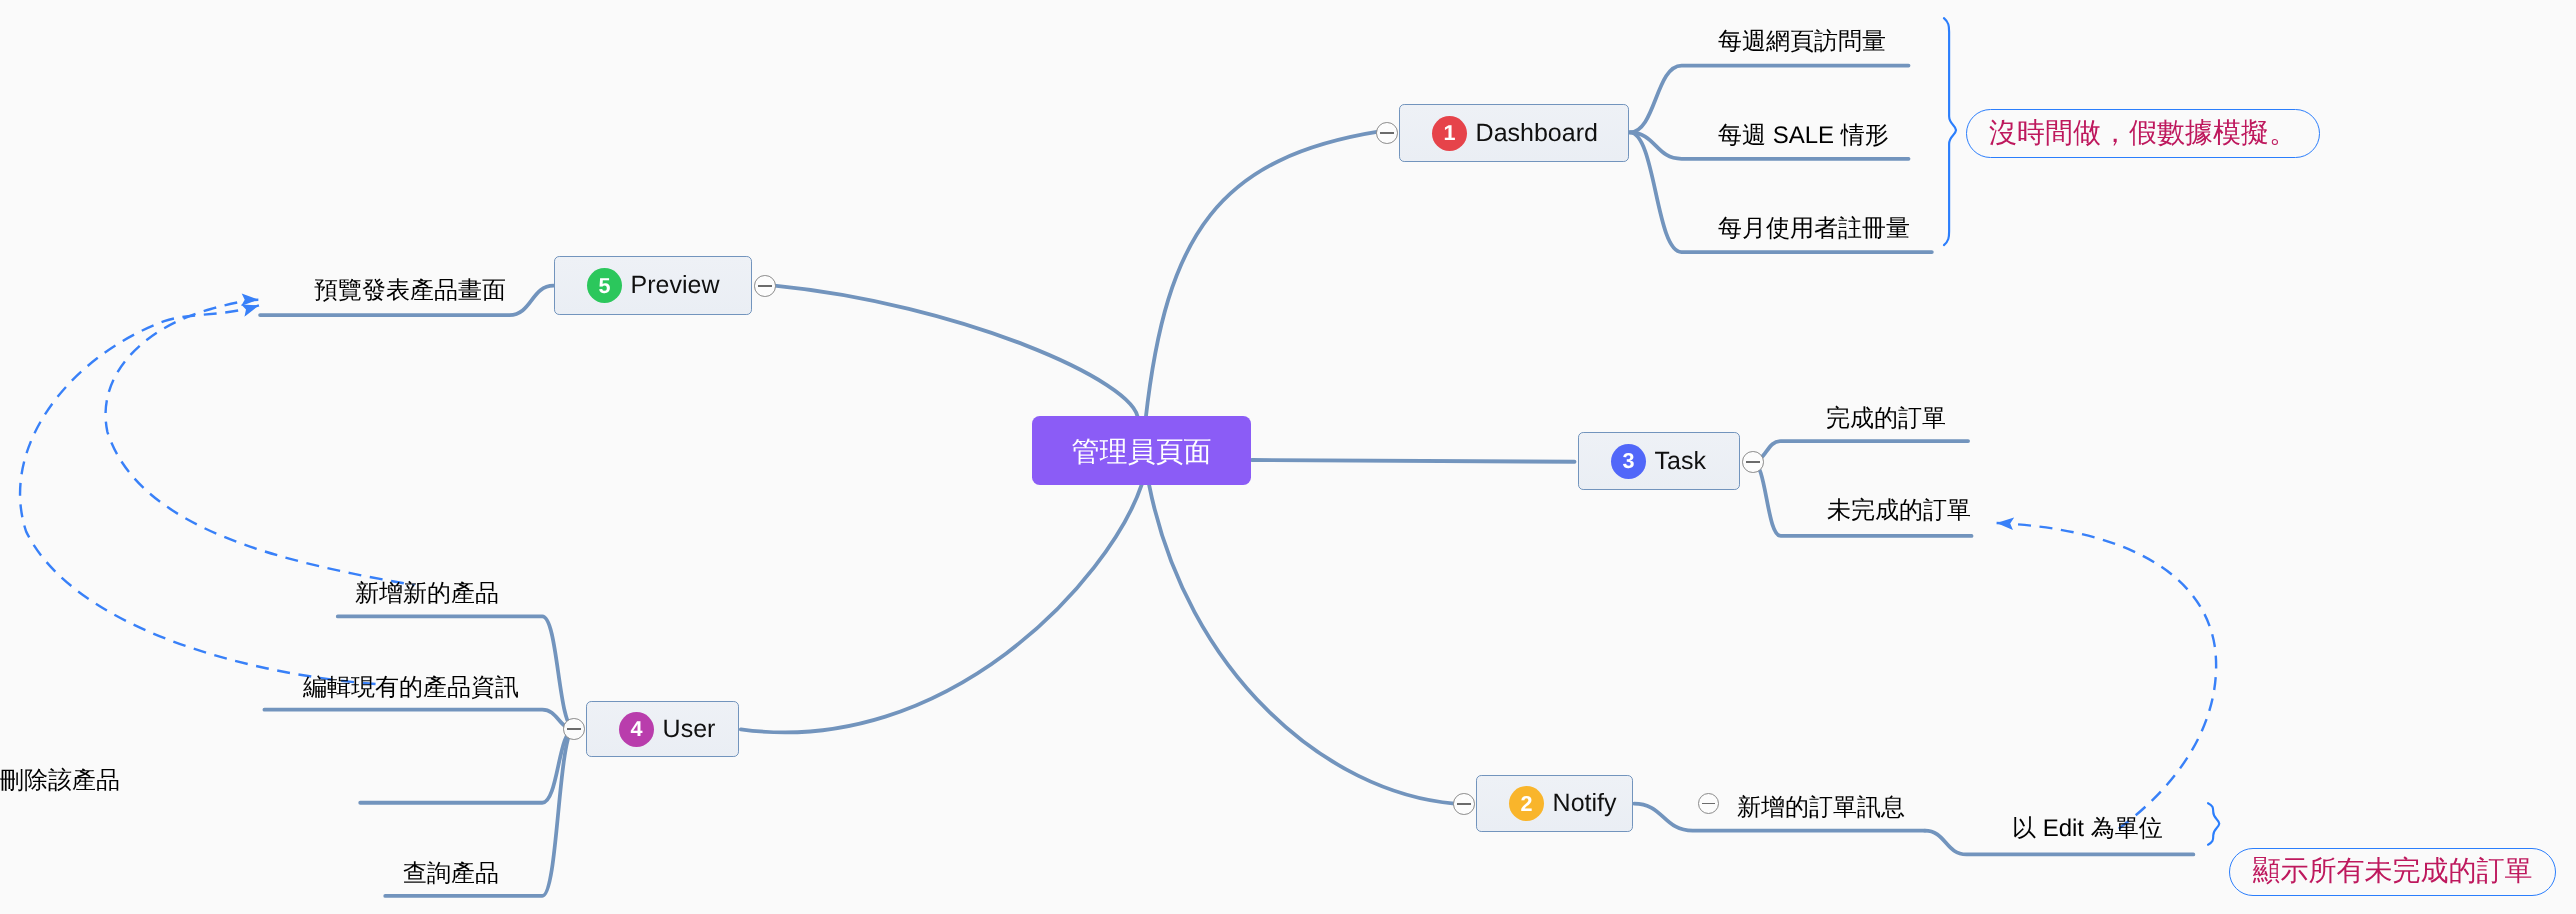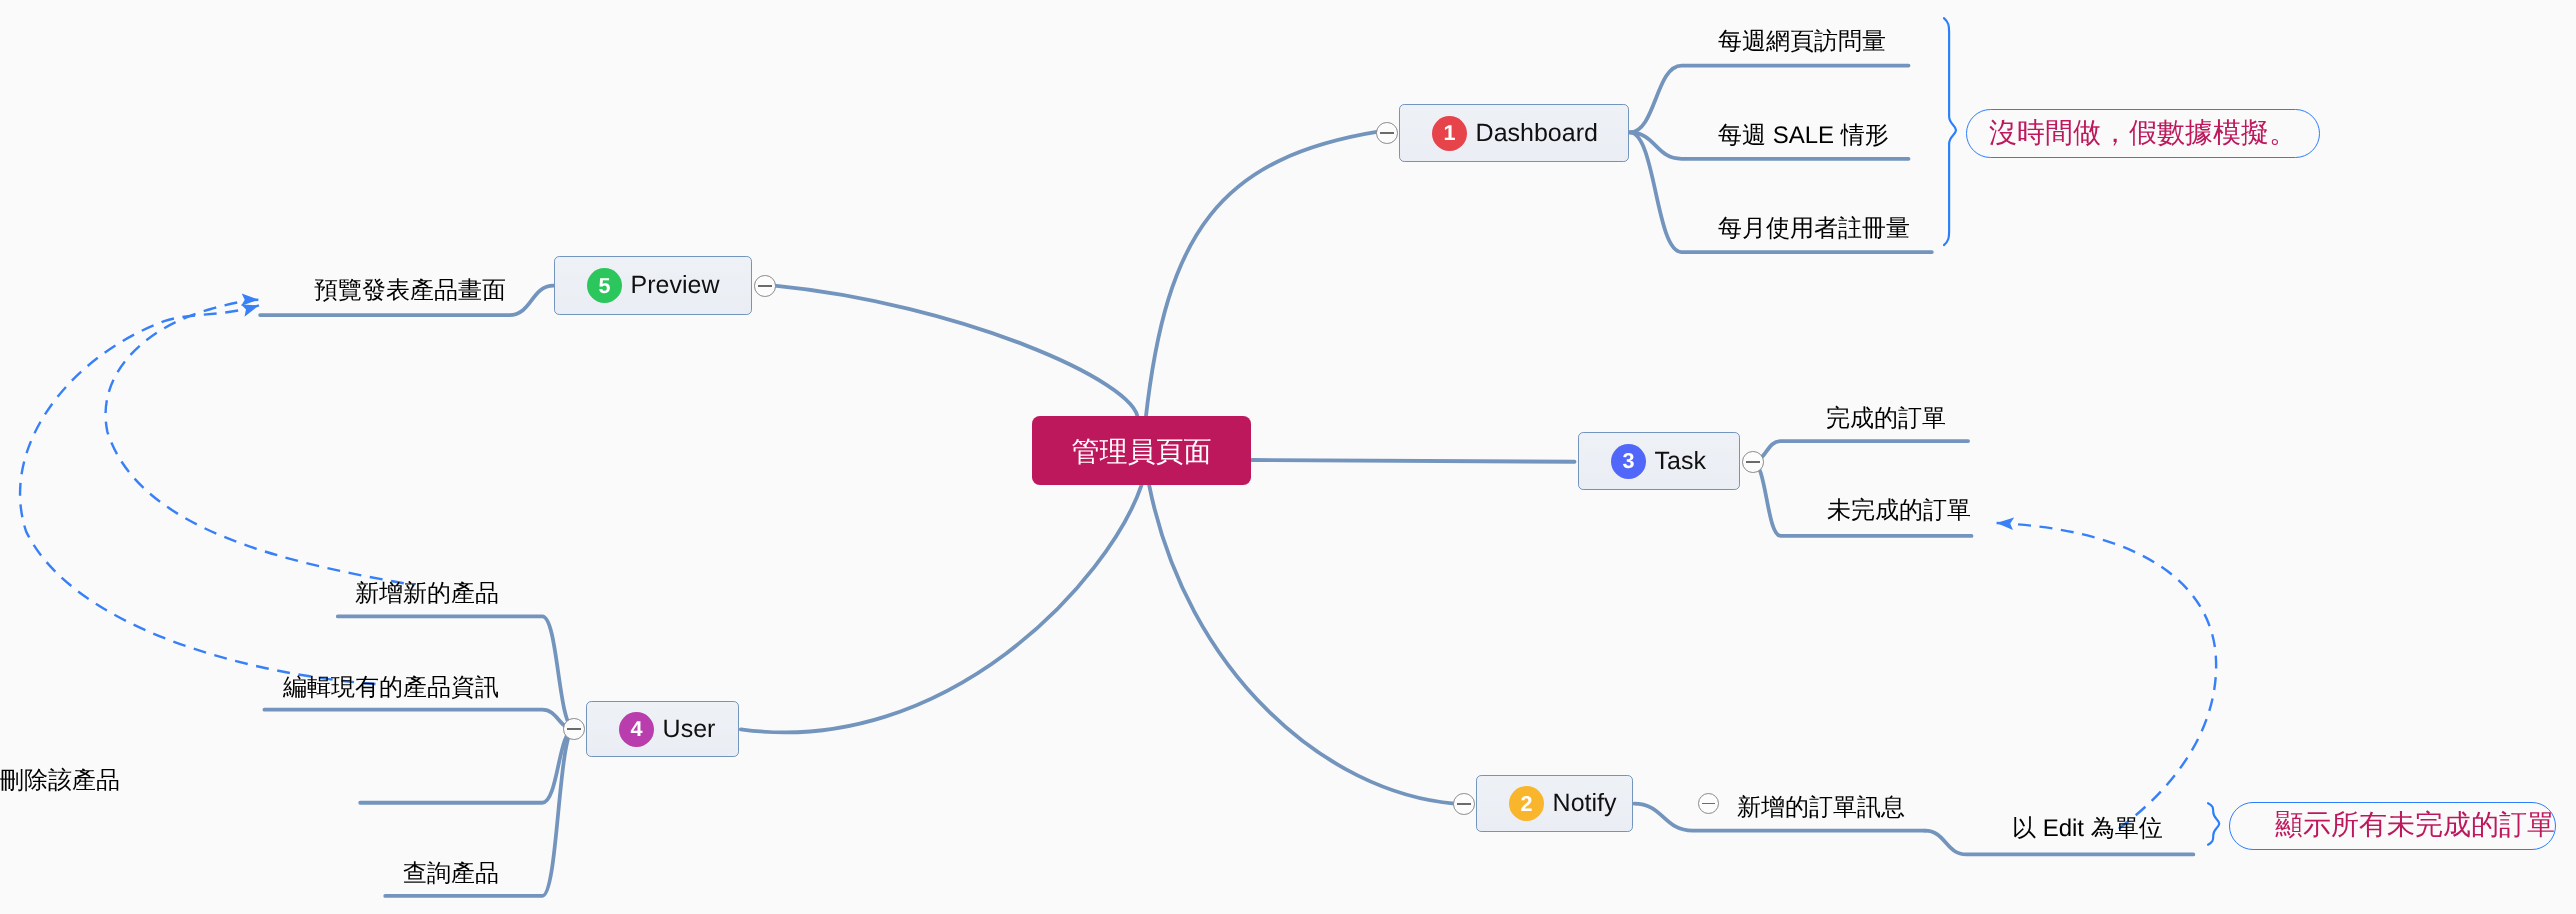--- a/index.html
+++ b/index.html
@@ -10,21 +10,21 @@
   #canvas{position:absolute;left:0;top:0;width:2576px;height:914px;background:#fafafa;}
   svg#edges{position:absolute;left:0;top:0;width:2576px;height:914px;}
 
   .branch,.subline{fill:none;stroke:#7294bd;stroke-linecap:round;stroke-linejoin:round;}
   .branch {stroke-width:4.4;}
   .subline{stroke-width:4.35;}
   .boundary{fill:none;stroke:#2b7efc;stroke-width:2.5;stroke-linecap:round;stroke-linejoin:round;}
   .relation{fill:none;stroke:#3880f8;stroke-width:2.8;stroke-dasharray:15 10;stroke-linecap:butt;}
 
   .root-node{position:absolute;box-sizing:border-box;display:flex;align-items:center;
-             justify-content:center;border-radius:7.8px;background:#be185d;color:#fff;
+             justify-content:center;border-radius:7.8px;background:#8b5cf6;color:#fff;
              padding-top:4.3px;}
   .topic{position:absolute;box-sizing:border-box;display:flex;align-items:center;
          padding-left:32px;border:1.6px solid #7294bd;border-radius:5.2px;
          background:linear-gradient(180deg,#eef1f6 0%,#eaeef4 100%);}
   .badge{width:35px;height:35px;border-radius:50%;display:flex;align-items:center;
          justify-content:center;color:#fff;font-weight:600;font-size:21.6px;line-height:1;flex:none;}
   .topic-label{margin-left:8.6px;color:#101010;white-space:nowrap;}
   .subtext{position:absolute;white-space:nowrap;color:#000000;line-height:1;}
   .callout{position:absolute;box-sizing:border-box;display:flex;align-items:center;
            justify-content:center;border:1.7px solid #2b7efc;border-radius:35px;
@@ -134,26 +134,26 @@
     <div class="subtext" style="left:1718px;top:124px;font-size:24px;">每週 SALE 情形</div>
     <div class="subtext" style="left:1718px;top:217px;font-size:24px;">每月使用者註冊量</div>
     <div class="subtext" style="left:1737px;top:796px;font-size:24px;">新增的訂單訊息</div>
     <div class="collapse" style="left:1698px;top:793px;width:21px;height:21px;">
       <i></i>
     </div>
     <div class="subtext" style="left:2012px;top:817px;font-size:24px;">以 Edit 為單位</div>
     <div class="subtext" style="left:1826px;top:407px;font-size:24px;">完成的訂單</div>
     <div class="subtext" style="left:1827px;top:499px;font-size:24px;">未完成的訂單</div>
     <div class="subtext" style="left:0;width:499px;text-align:right;top:582px;font-size:24px;">新增新的產品</div>
-    <div class="subtext" style="left:0;width:499px;text-align:right;top:676px;font-size:24px;">編輯現有的產品資訊</div>
+    <div class="subtext" style="left:0;width:499px;text-align:right;top:676px;font-size:24px;padding-left:20px;">編輯現有的產品資訊</div>
     <div class="subtext" style="left:0;width:499px;text-align:left;top:769px;font-size:24px;">刪除該產品</div>
     <div class="subtext" style="left:0;width:499px;text-align:right;top:862px;font-size:24px;">查詢產品</div>
     <div class="subtext" style="left:0;width:466px;text-align:right;top:279px;font-size:24px;padding-left:40px;">預覽發表產品畫面</div>
     <div class="callout" style="left:1966px;top:109px;width:354px;height:49px;font-size:28px;">
       <span>沒時間做，假數據模擬。</span>
     </div>
-    <div class="callout" style="left:2229px;top:802px;width:327px;height:48px;font-size:28px;justify-content:flex-end;">
+    <div class="callout" style="left:2229px;top:848px;width:327px;height:48px;font-size:28px;">
       <span>顯示所有未完成的訂單</span>
     </div>
   </div>
 
 </div>
 
 
 </body></html>

